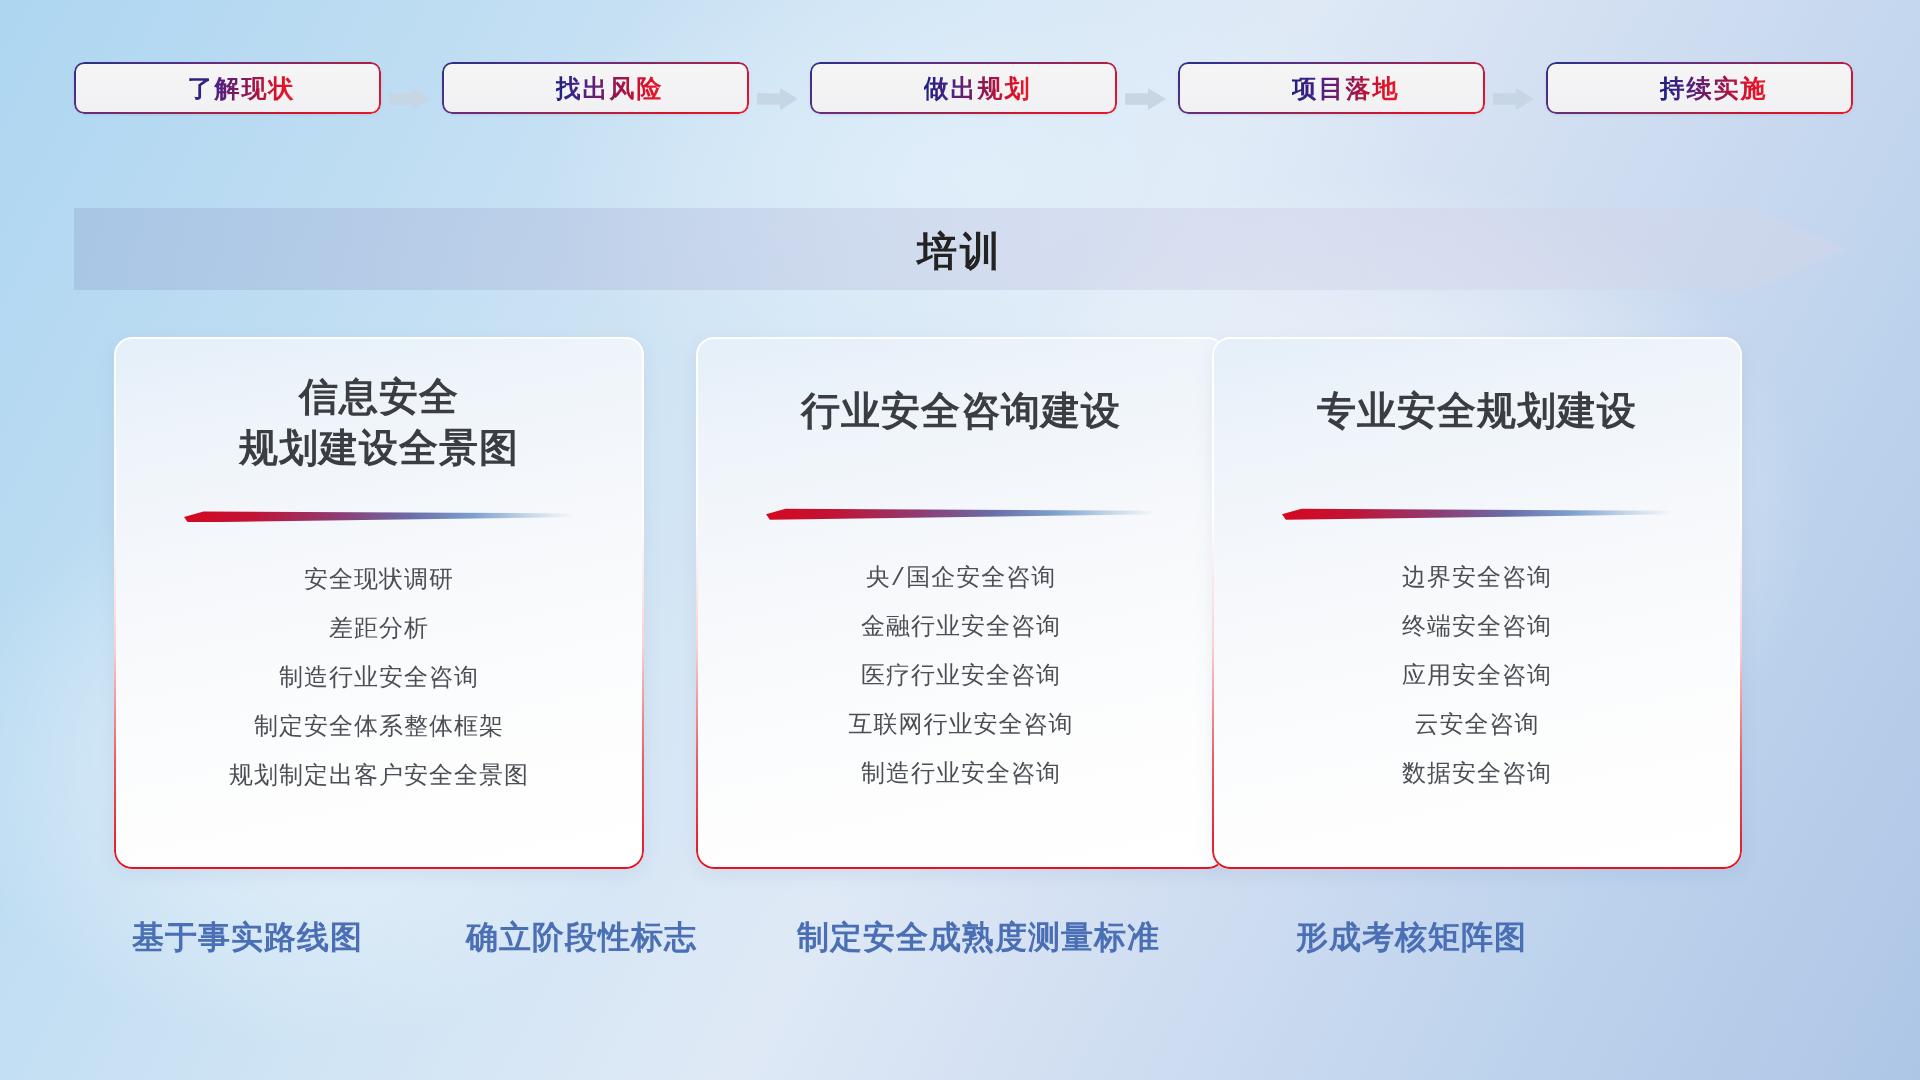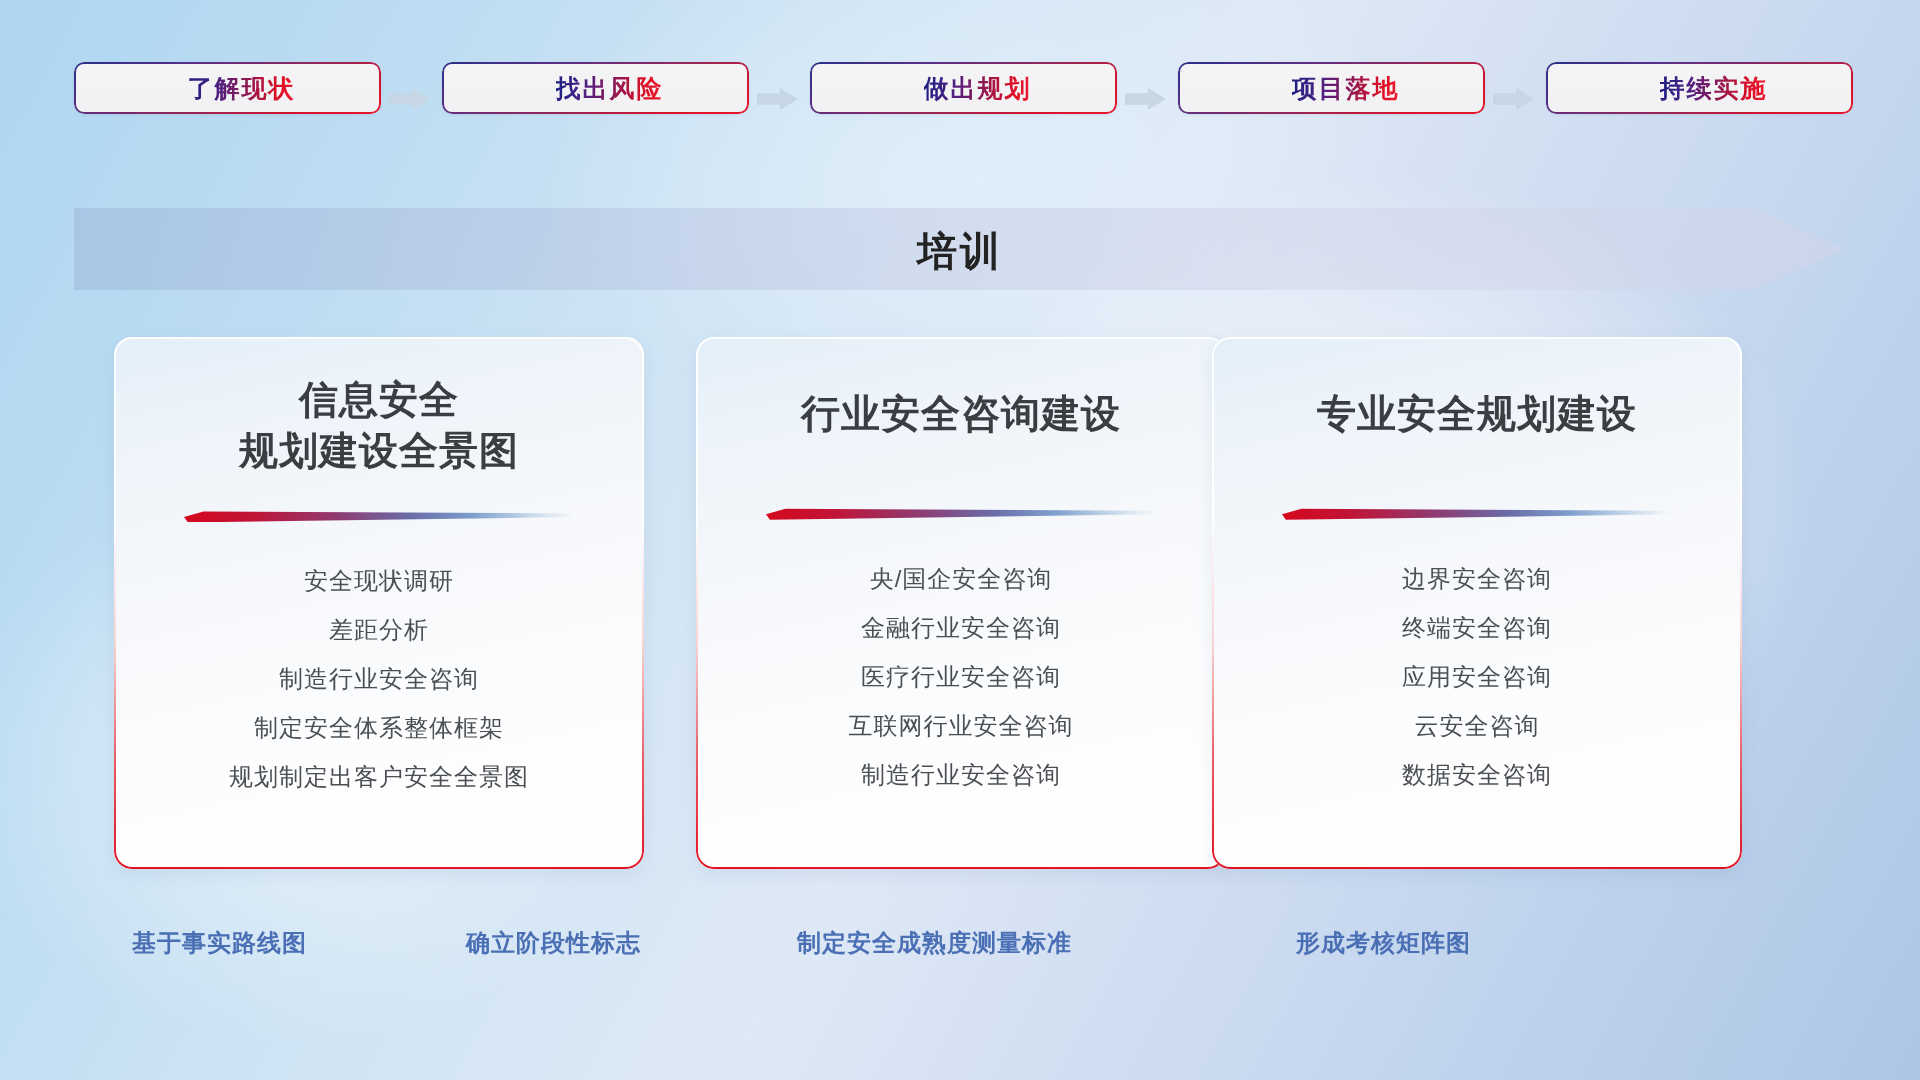--- a/index.html
+++ b/index.html
@@ -56,21 +56,21 @@
                rgba(190,196,224,0.42) 46%, rgba(206,208,230,0.44) 68%, rgba(214,214,232,0.42) 100%);
     clip-path:polygon(0 0, calc(100% - 92px) 0, 100% 50%, calc(100% - 92px) 100%, 0 100%);
   }
   .bannerTitle{
     position:absolute; left:0; top:216px; width:1920px; height:70px;
     display:flex; align-items:center; justify-content:center;
     font-size:40px; font-weight:bold; color:#232323; letter-spacing:3px;
   }
 
   
-  .cards{ position:absolute; left:0; top:337px; width:1920px; height:424px; }
+  .cards{ position:absolute; left:0; top:337px; width:1920px; height:424px;font-family:Liberation Mono, monospace; }
   .card{
     position:absolute; top:0; width:530px; height:532px;
     border-radius:18px;
     background:linear-gradient(168deg,#e4eff9 0%, #eef4fa 18%, #f6f8fb 42%, #fbfcfd 66%, #fefefe 86%, #ffffff 100%);
     box-shadow:0 6px 18px rgba(70,100,150,0.09);
   }
   .card::before{
     content:""; position:absolute; inset:0; border-radius:18px; padding:2px;
     background:linear-gradient(180deg, rgba(255,255,255,0.95) 0%, rgba(255,255,255,0.92) 34%,
                rgba(248,205,207,0.9) 58%, rgba(233,80,90,0.95) 80%, #e31223 100%);
@@ -98,21 +98,21 @@
 
   .cardList{
     position:relative; z-index:2; margin-top:34px;
     text-align:center; font-size:24px; color:#4b4f55; letter-spacing:1px;
   }
   .cardList li{ list-style:none; line-height:49px; }
 
   
   .footer{ position:absolute; left:0; top:912px; width:1920px; height:50px; }
   .fLabel{
-    position:absolute; top:15px; font-size:24px; font-weight:bold;
+    position:absolute; top:4px; font-size:32px; font-weight:bold;
     color:#4a6fb5; letter-spacing:1px; white-space:nowrap;
   }
   .f1{left:132px;} .f2{left:466px;} .f3{left:789px;margin-left:8px;} .f4{left:1296px;}
 </style>
 </head>
 <body>
 
 <div id="stage">
 
   <div class="steps">

